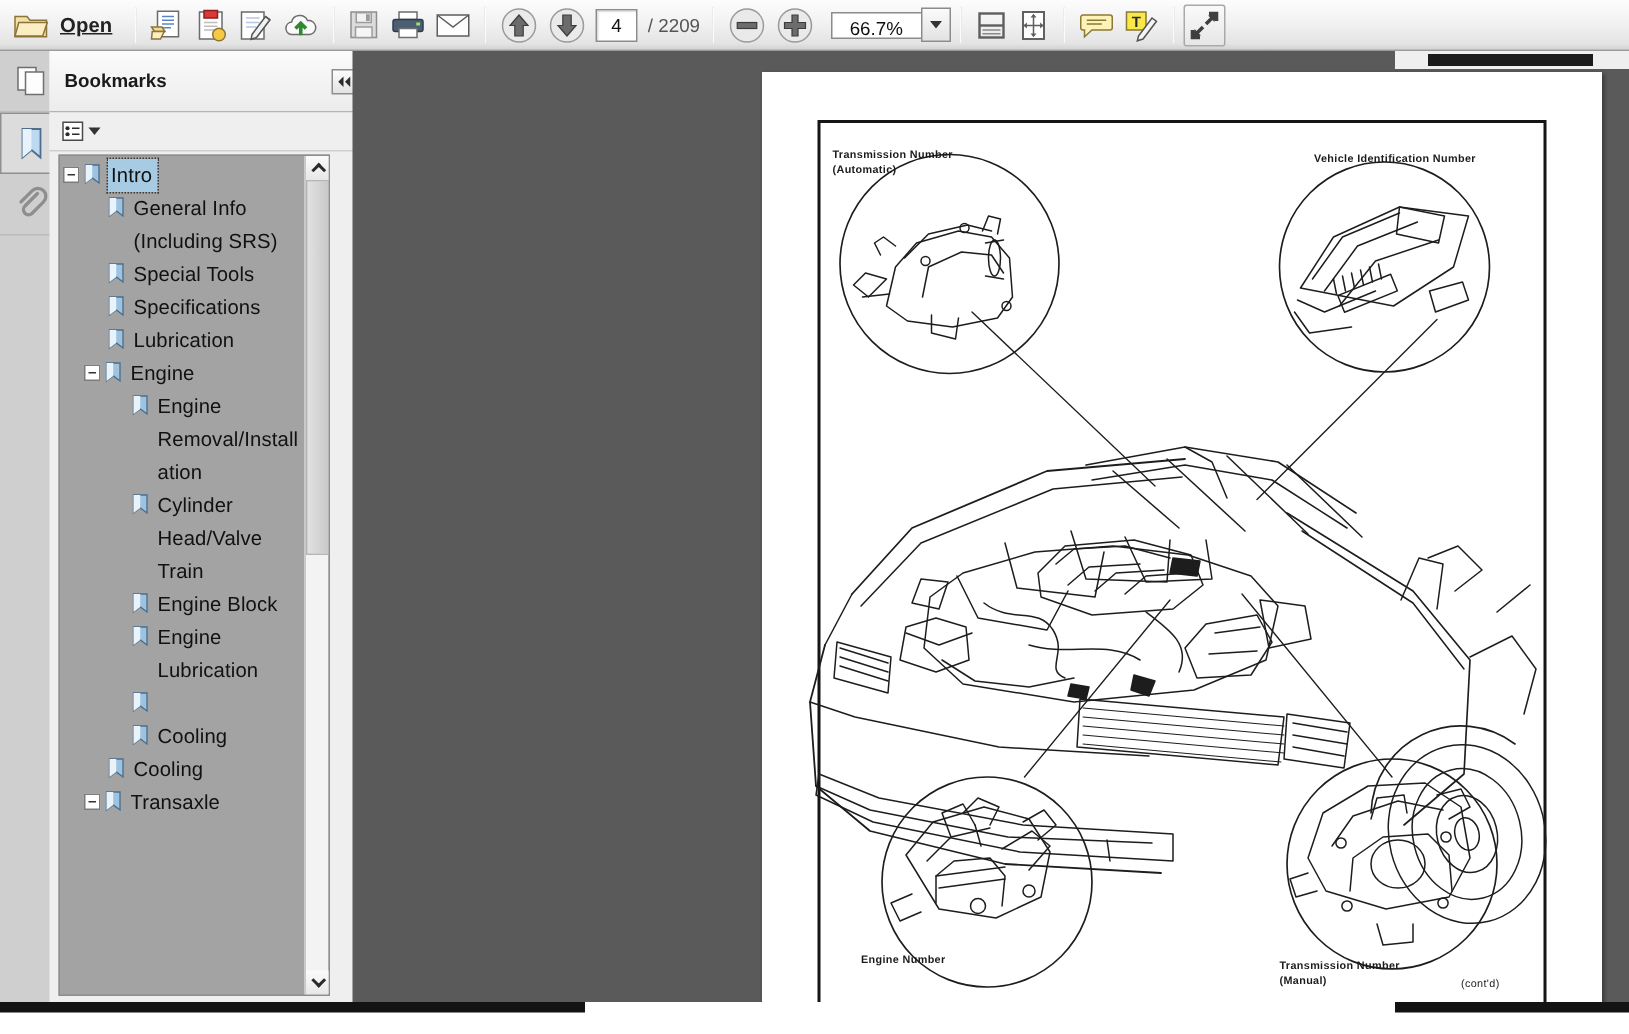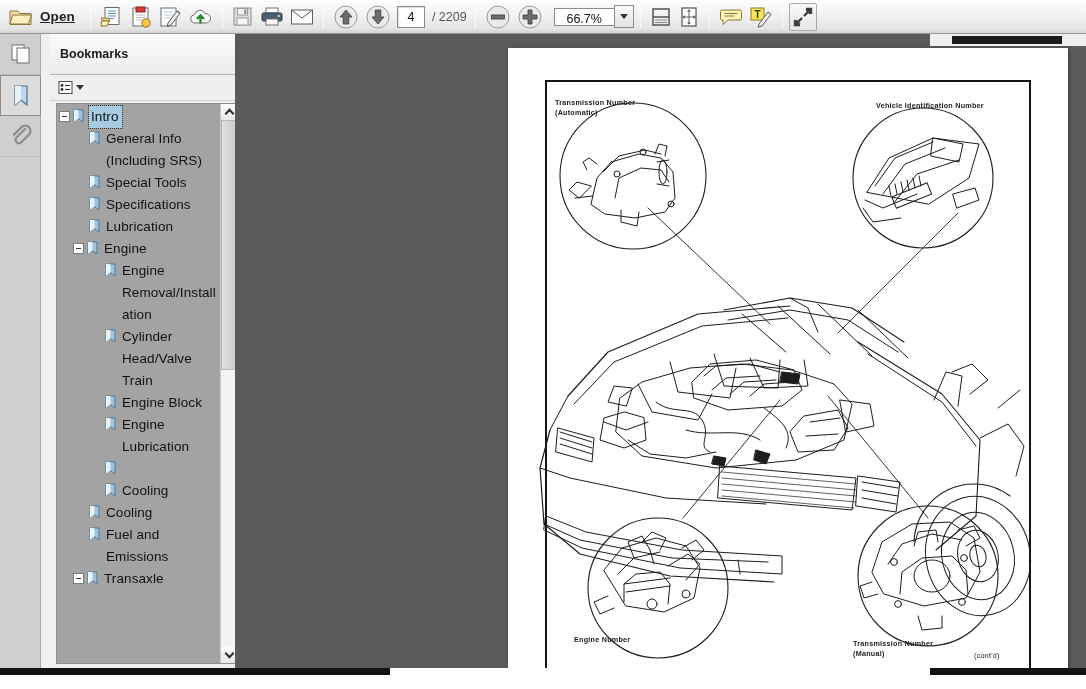--- a/index.html
+++ b/index.html
@@ -123,21 +123,21 @@
   }
   .rail-btn.active {
     background: #dcdcdc;
     border: 1px solid #8f8f8f;
     width: 41px;
   }
 
   
   #bm-panel {
     position: absolute;
-    left: 50px; top: 34px;
+    left: 33px; top: 34px;
     width: 233px; height: 634px;
     background: #efefef;
     border-right: 3px solid #c2410c;
   }
   #bm-header {
     height: 41px;
     border-bottom: 1px solid #b4b4b4;
     display: flex; align-items: center;
     background: linear-gradient(to bottom,#fbfbfb,#ececec);
     padding: 0 5px 0 10px;
@@ -668,29 +668,20 @@
             <span class="bm-spacer" style="width: 16px;"></span>
             <span class="bm-spacer" style="width: 13px;"></span>
             <svg width="13" height="15" viewBox="0 0 13 15" class="bm-ico">
               <path d="M2 1 h9 v12 l-4.5 -3.4 L2 13 Z" fill="#9dc3e0" stroke="#4b6f8c" stroke-width=".9"></path>
               <path d="M6.5 1 v8.6 L2 13 V1 Z" fill="#e9f3fb"></path>
             </svg>
             <span class="bm-label">Cooling</span>
           </div>
           <div class="bm-row">
             <span class="bm-spacer" style="width: 16px;"></span>
-            <span class="bm-spacer" style="width: 13px;"></span>
-            <svg width="13" height="15" viewBox="0 0 13 15" class="bm-ico">
-              <path d="M2 1 h9 v12 l-4.5 -3.4 L2 13 Z" fill="#9dc3e0" stroke="#4b6f8c" stroke-width=".9"></path>
-              <path d="M6.5 1 v8.6 L2 13 V1 Z" fill="#e9f3fb"></path>
-            </svg>
-            <span class="bm-label">Fuel and Emissions</span>
-          </div>
-          <div class="bm-row">
-            <span class="bm-spacer" style="width: 16px;"></span>
             <span class="bm-toggle"></span>
             <svg width="13" height="15" viewBox="0 0 13 15" class="bm-ico">
               <path d="M2 1 h9 v12 l-4.5 -3.4 L2 13 Z" fill="#9dc3e0" stroke="#4b6f8c" stroke-width=".9"></path>
               <path d="M6.5 1 v8.6 L2 13 V1 Z" fill="#e9f3fb"></path>
             </svg>
             <span class="bm-label">Transaxle</span>
           </div>
         </div>
 
       <div id="bm-vsb">

